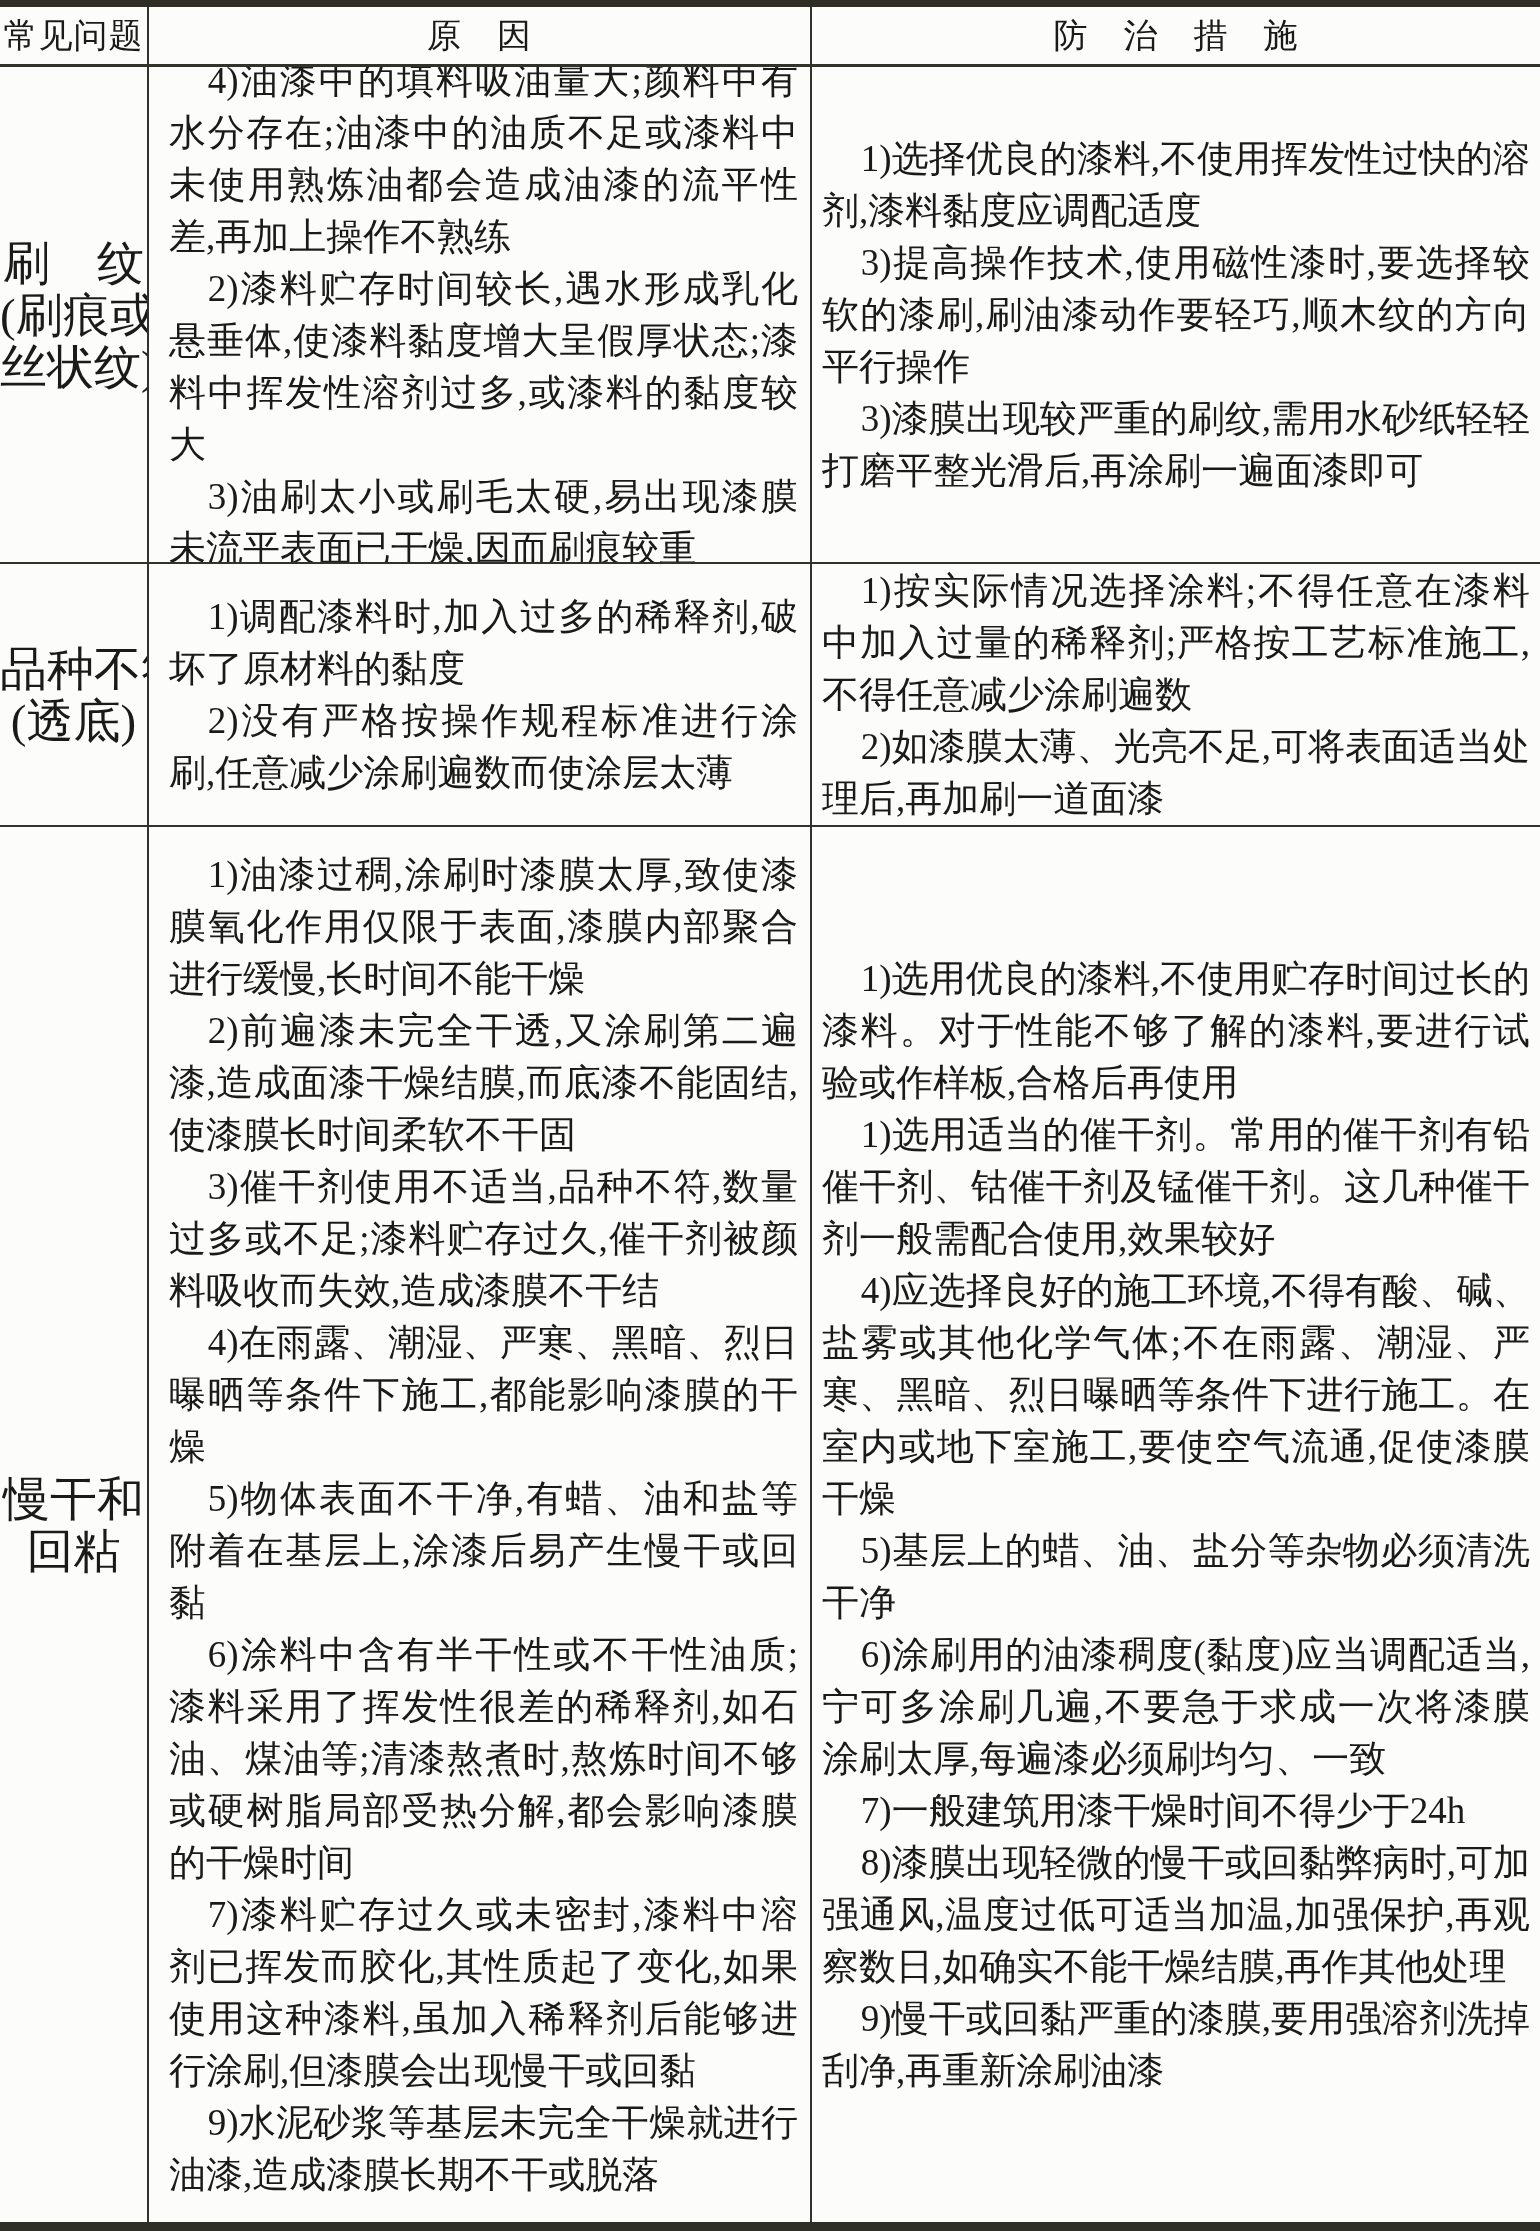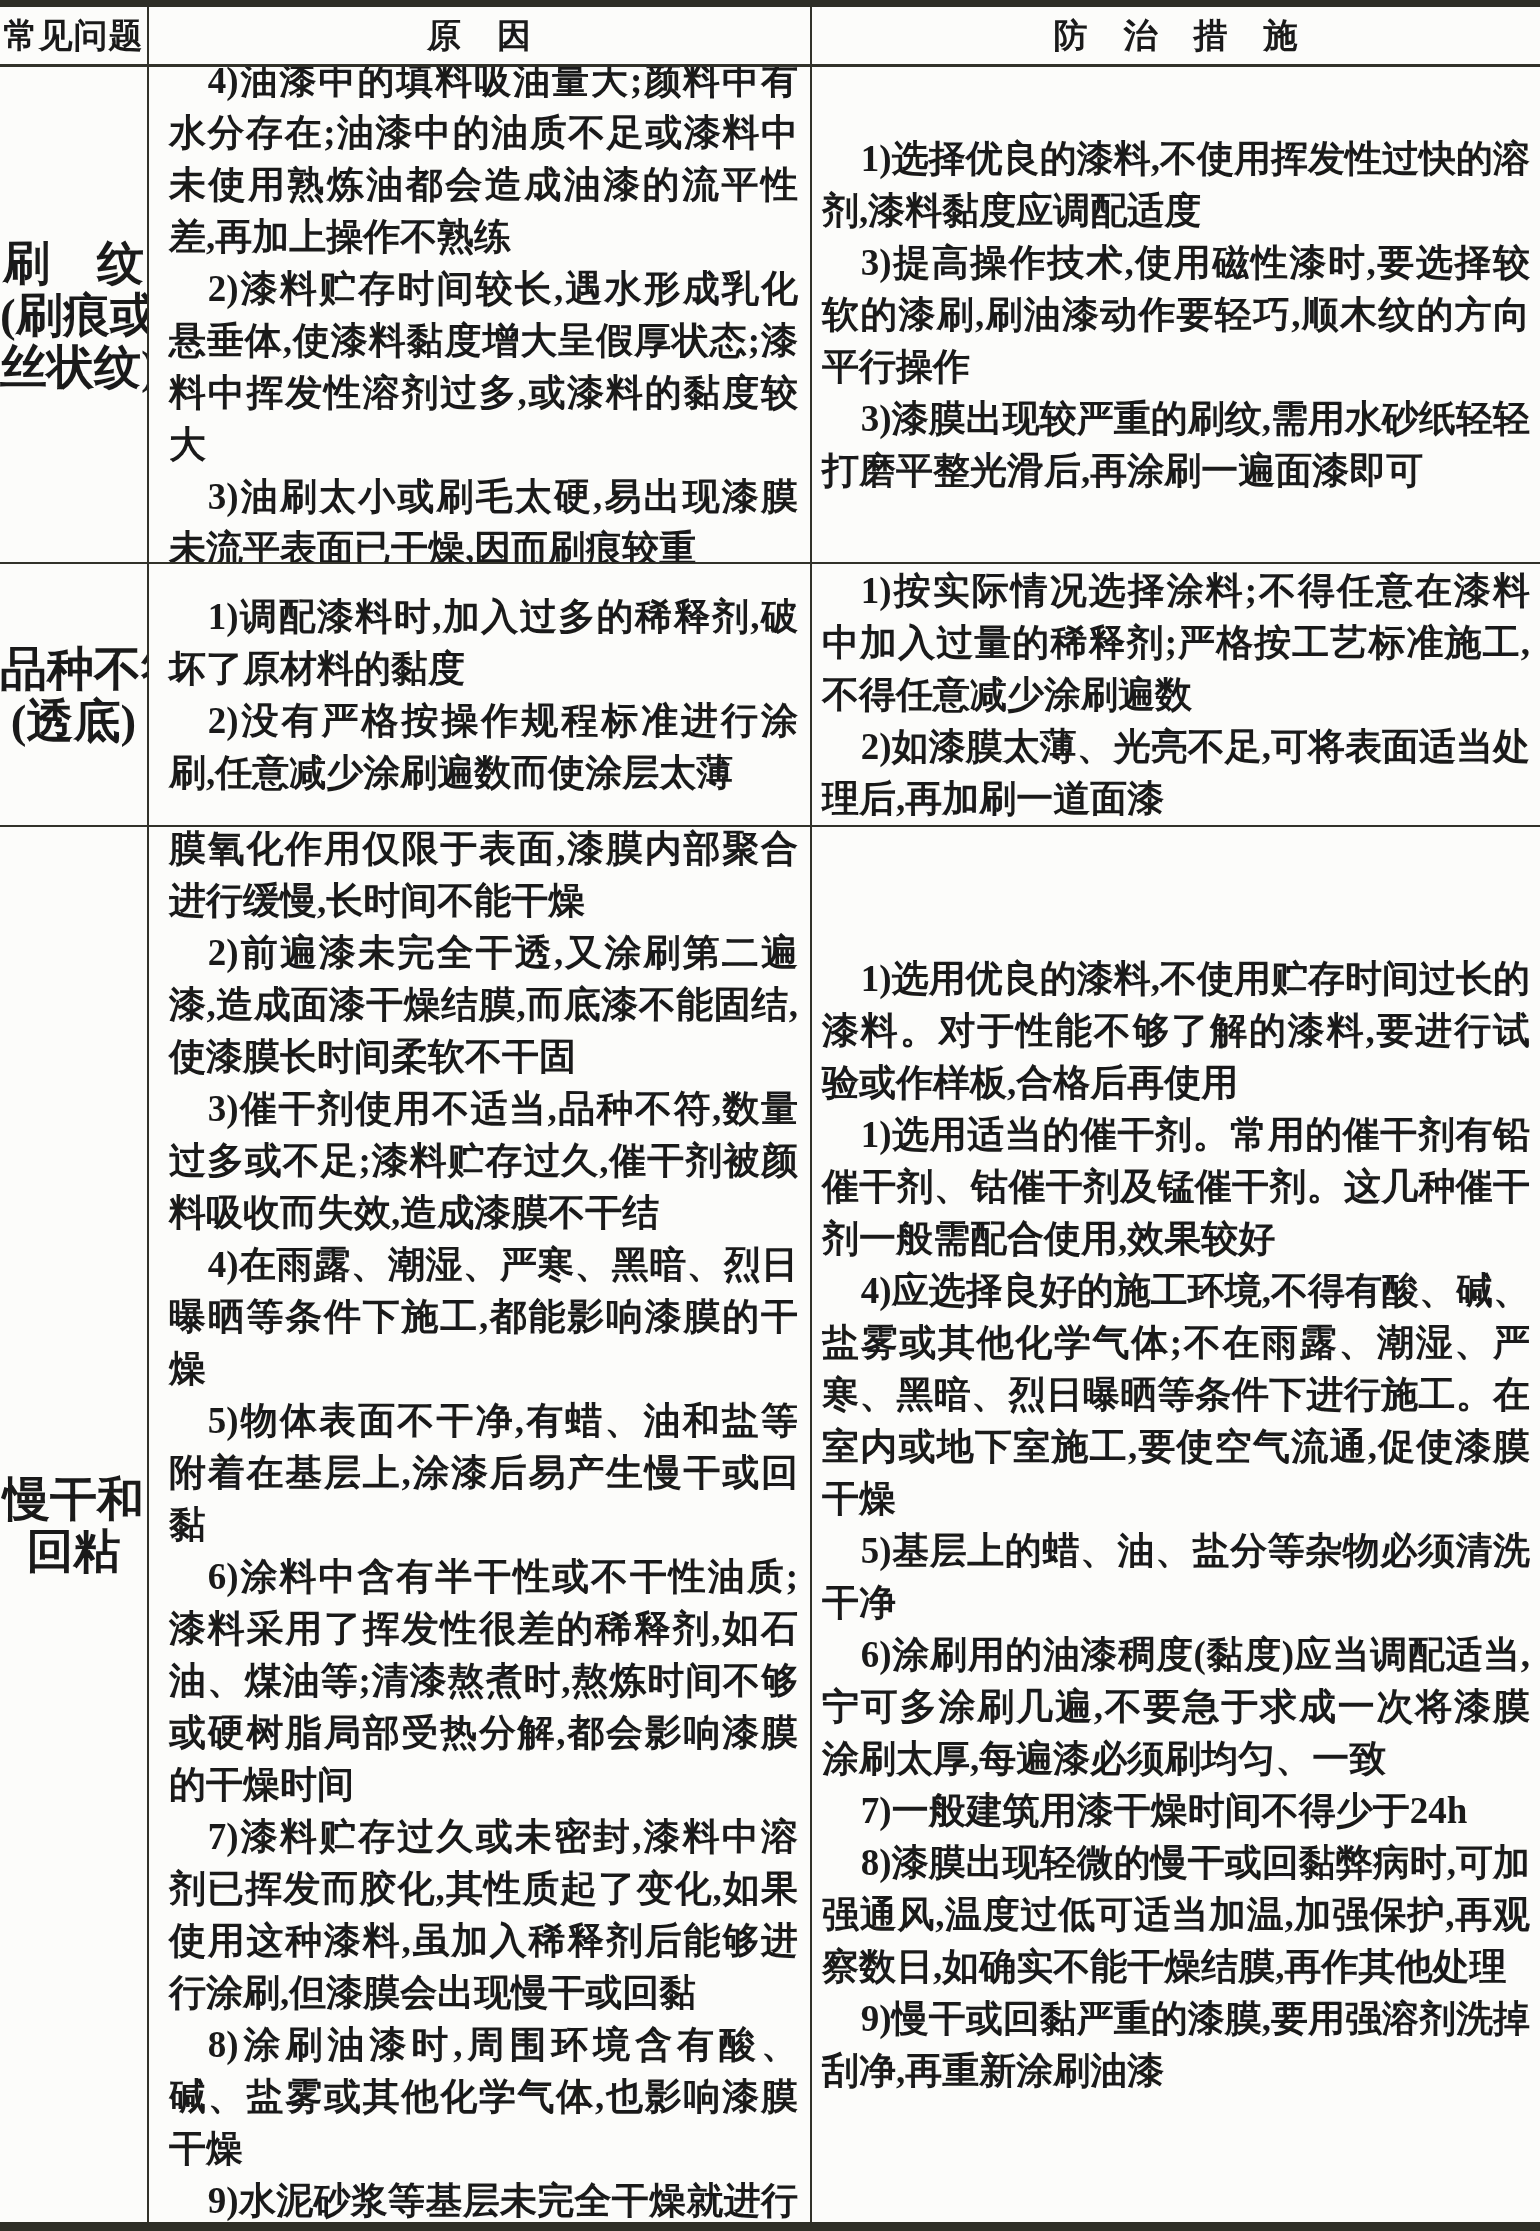--- a/index.html
+++ b/index.html
@@ -13,21 +13,20 @@
     box-sizing:border-box;
     border-top:7px solid #2e2e26;
     border-bottom:9px solid #2e2e26;
   }
   .grid{
     display:grid;
     width:100%;height:100%;
     grid-template-columns:149px 663px 728px;
     grid-template-rows:60px 497px 263px 1395px;
     box-sizing:border-box;
-    font-weight:bold;
   }
   .cell{
     box-sizing:border-box;
     display:flex;flex-direction:column;justify-content:center;
     overflow:hidden;
   }
   .v1{border-right:2px solid #32322a;}
   .v2{border-right:2px solid #32322a;}
   .hdr{border-bottom:3px solid #32322a;}
   .r1{border-bottom:2px solid #32322a;}
@@ -104,21 +103,20 @@
       <span>回粘</span>
     </div>
     <div class="cell text-cell causes-cell v2">
       <p>1)油漆过稠,涂刷时漆膜太厚,致使漆膜氧化作用仅限于表面,漆膜内部聚合进行缓慢,长时间不能干燥</p>
       <p>2)前遍漆未完全干透,又涂刷第二遍漆,造成面漆干燥结膜,而底漆不能固结,使漆膜长时间柔软不干固</p>
       <p>3)催干剂使用不适当,品种不符,数量过多或不足;漆料贮存过久,催干剂被颜料吸收而失效,造成漆膜不干结</p>
       <p>4)在雨露、潮湿、严寒、黑暗、烈日曝晒等条件下施工,都能影响漆膜的干燥</p>
       <p>5)物体表面不干净,有蜡、油和盐等附着在基层上,涂漆后易产生慢干或回黏</p>
       <p>6)涂料中含有半干性或不干性油质;漆料采用了挥发性很差的稀释剂,如石油、煤油等;清漆熬煮时,熬炼时间不够或硬树脂局部受热分解,都会影响漆膜的干燥时间</p>
       <p>7)漆料贮存过久或未密封,漆料中溶剂已挥发而胶化,其性质起了变化,如果使用这种漆料,虽加入稀释剂后能够进行涂刷,但漆膜会出现慢干或回黏</p>
-      <p>8)涂刷油漆时,周围环境含有酸、碱、盐雾或其他化学气体,也影响漆膜干燥</p>
       <p>9)水泥砂浆等基层未完全干燥就进行油漆,造成漆膜长期不干或脱落</p>
     </div>
     <div class="cell text-cell measures-cell">
       <p>1)选用优良的漆料,不使用贮存时间过长的漆料。对于性能不够了解的漆料,要进行试验或作样板,合格后再使用</p>
       <p>1)选用适当的催干剂。常用的催干剂有铅催干剂、钴催干剂及锰催干剂。这几种催干剂一般需配合使用,效果较好</p>
       <p>4)应选择良好的施工环境,不得有酸、碱、盐雾或其他化学气体;不在雨露、潮湿、严寒、黑暗、烈日曝晒等条件下进行施工。在室内或地下室施工,要使空气流通,促使漆膜干燥</p>
       <p>5)基层上的蜡、油、盐分等杂物必须清洗干净</p>
       <p>6)涂刷用的油漆稠度(黏度)应当调配适当,宁可多涂刷几遍,不要急于求成一次将漆膜涂刷太厚,每遍漆必须刷均匀、一致</p>
       <p>7)一般建筑用漆干燥时间不得少于24h</p>
       <p>8)漆膜出现轻微的慢干或回黏弊病时,可加强通风,温度过低可适当加温,加强保护,再观察数日,如确实不能干燥结膜,再作其他处理</p>

